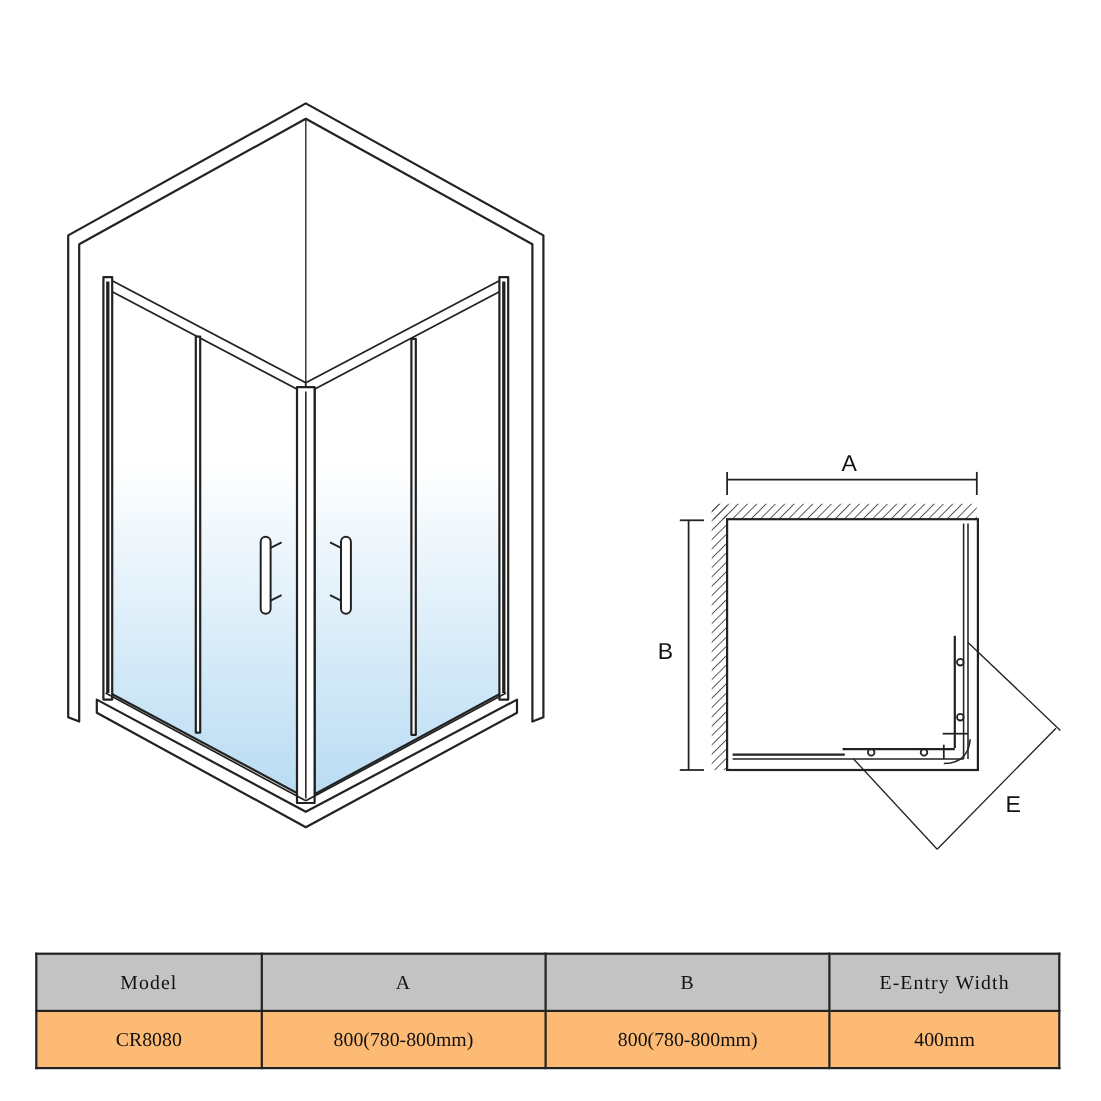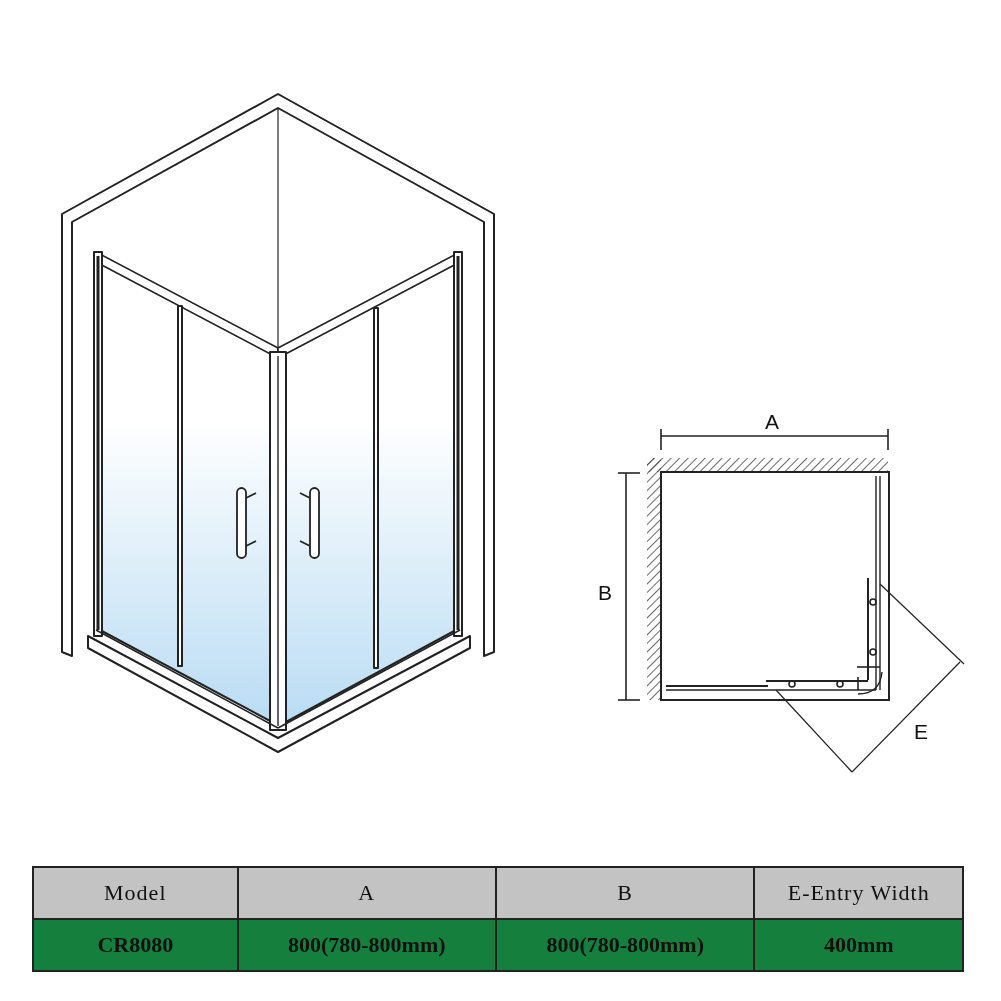--- a/index.html
+++ b/index.html
@@ -1,22 +1,22 @@
 <!DOCTYPE html>
 <html><head>
 <meta charset="utf-8">
 <style>
   html,body{margin:0;padding:0;background:#fff;}
   body{width:1001px;height:1001px;position:relative;overflow:hidden;font-family:"DejaVu Sans Mono","Liberation Mono",monospace;}
   svg{position:absolute;left:0;top:0;}
   .lbl{position:absolute;font-family:"Liberation Sans",sans-serif;font-size:21px;color:#111;}
   table.spec{position:absolute;left:32px;top:866px;width:932px;border-collapse:collapse;}
-  table.spec td,table.spec th{border:2px solid #222;text-align:center;font-family:"Liberation Serif",serif;font-size:22px;color:#111;font-weight:normal;height:50px;padding:0;}
+  table.spec td,table.spec th{border:2px solid #222;text-align:center;font-family:"Liberation Serif",serif;font-size:18px;color:#111;font-weight:normal;height:50px;padding:0;}
   table.spec th{background:#c3c3c3;letter-spacing:1px;}
-  table.spec td{background:#15803d;font-weight:bold;}
+  table.spec td{background:#fdba74;}
 </style>
 </head>
 <body>
 
 <svg width="1001" height="1001" viewBox="0 0 1001 1001">
   <defs>
     <linearGradient id="glass" x1="0" y1="0" x2="0" y2="1">
       <stop offset="0" stop-color="#ffffff"></stop>
       <stop offset="0.35" stop-color="#ffffff"></stop>
       <stop offset="1" stop-color="#b9dcf3"></stop>

